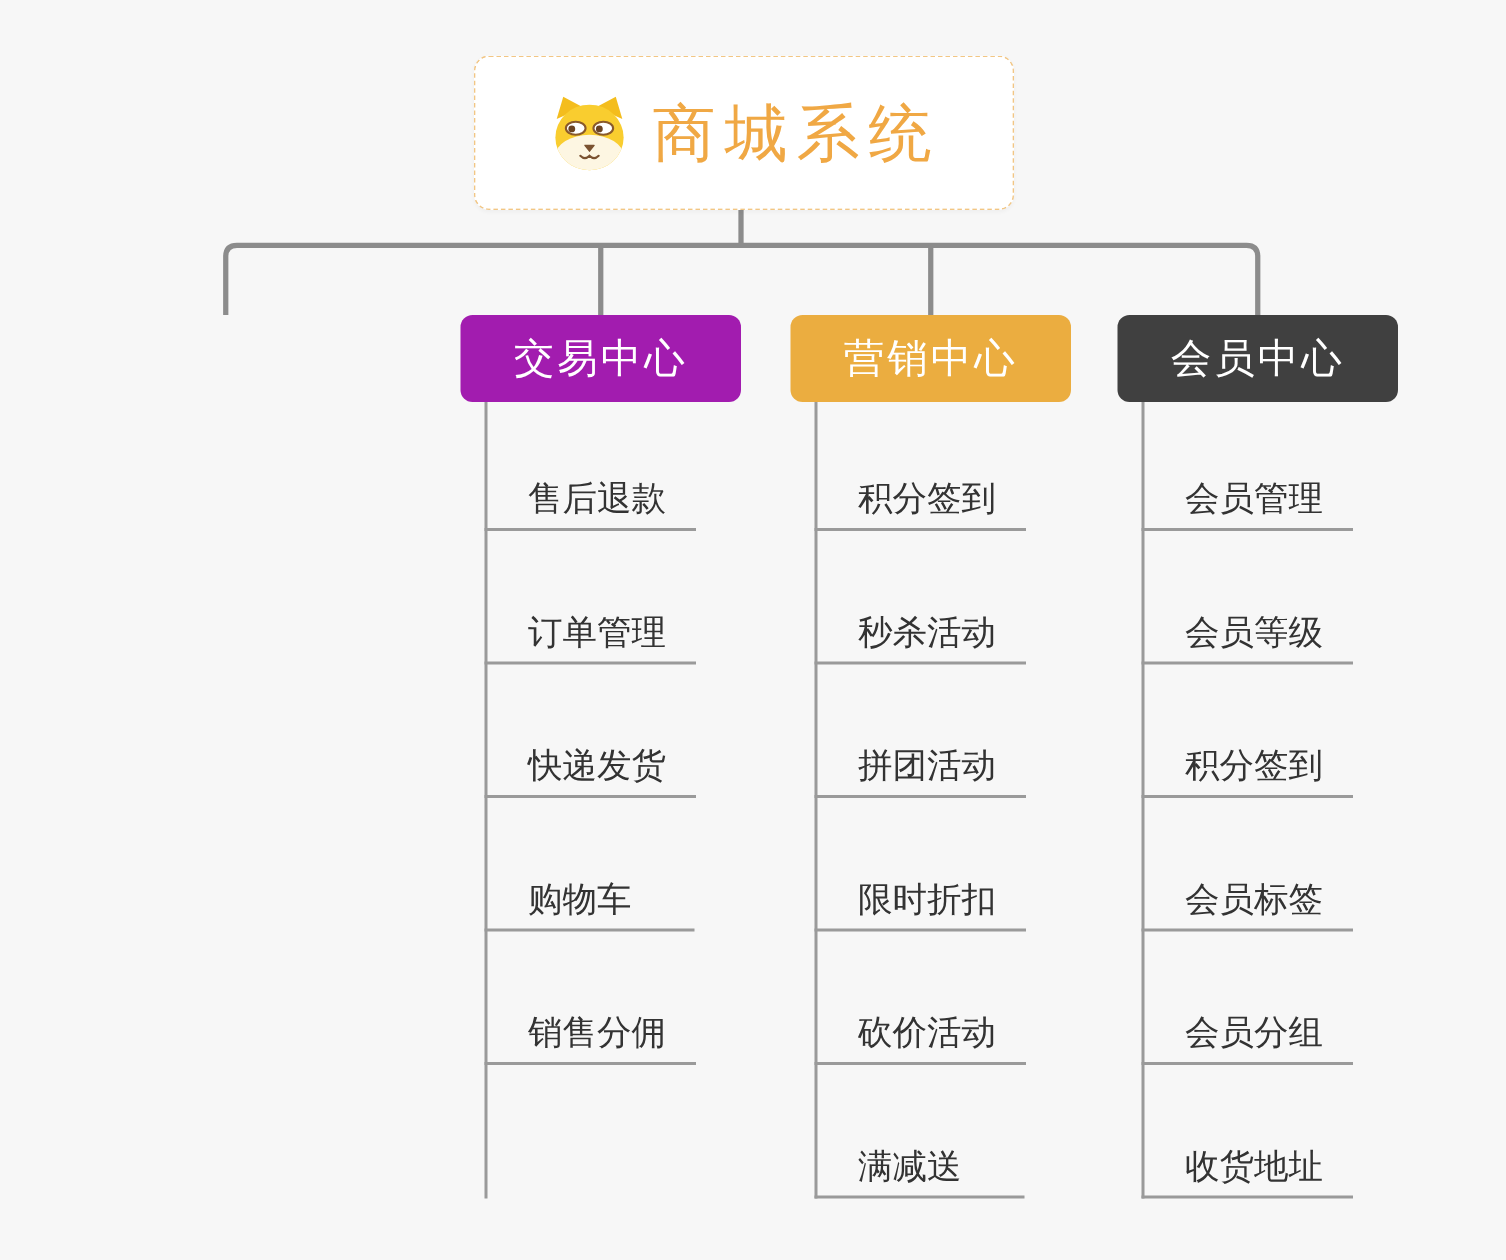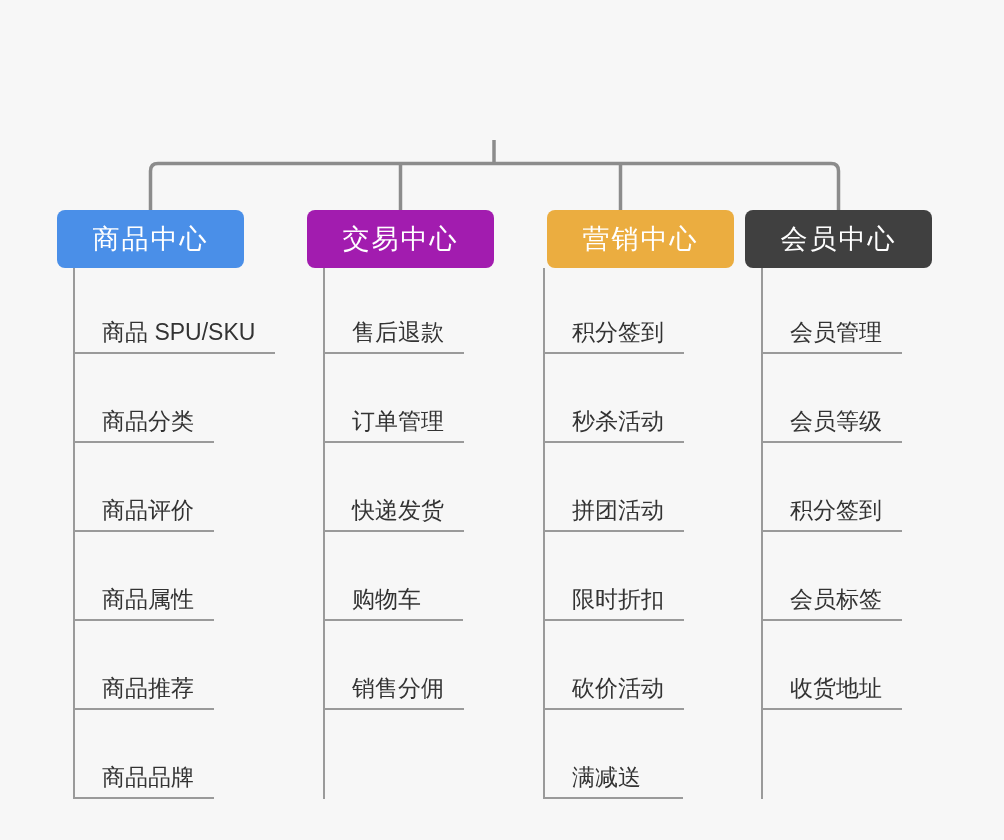--- a/index.html
+++ b/index.html
@@ -48,45 +48,39 @@
 
 <div class="canvas">
 
   <svg class="trunk" viewBox="0 0 1004 840" xmlns="http://www.w3.org/2000/svg">
     <path d="M494 140 V165"></path>
     <path d="M150.5 210 V171 Q150.5 163.5 158 163.5 H831 Q838.5 163.5 838.5 171 V210"></path>
     <path d="M400.5 163.5 V210"></path>
     <path d="M620.5 163.5 V210"></path>
   </svg>
 
+  <div class="root-node">
+    <svg class="doge" viewBox="0 0 64 62" xmlns="http://www.w3.org/2000/svg">
+      <path d="M12 3 L27 11 L7 20 Z" fill="#f4bd1d"></path>
+      <path d="M52 3 L37 11 L57 20 Z" fill="#f4bd1d"></path>
+      <ellipse cx="32" cy="34" rx="26" ry="25" fill="#f9cd2f"></ellipse>
+      <clipPath id="headclip">
+          <ellipse cx="32" cy="34" rx="26" ry="25"></ellipse>
+        </clipPath>
+      <ellipse cx="32" cy="48" rx="26" ry="16" fill="#fdf6e2" clip-path="url(#headclip)"></ellipse>
+      <ellipse cx="21.5" cy="27" rx="7.5" ry="5" fill="#ffffff" stroke="#8a5a2b" stroke-width="1.6"></ellipse>
+      <ellipse cx="42.5" cy="27" rx="7.5" ry="5" fill="#ffffff" stroke="#8a5a2b" stroke-width="1.6"></ellipse>
+      <circle cx="18.5" cy="27.5" r="2.6" fill="#6b4423"></circle>
+      <circle cx="39.5" cy="27.5" r="2.6" fill="#6b4423"></circle>
+      <path d="M28.5 40 h7 l-3.5 4.5 z" fill="#7a5230" stroke="#7a5230" stroke-width="1" stroke-linejoin="round"></path>
+      <path d="M25 48 q3.5 3.5 7 0 q3.5 3.5 7 0" stroke="#7a5230" stroke-width="1.6" fill="none" stroke-linecap="round"></path>
+    </svg>
+    <span class="root-title" style="color: rgb(240, 168, 68);">商城系统</span>
+  </div>
 
-  <div class="col" style="left:57px">
-    <div class="branch-box" style="background: rgb(74, 143, 232);">商品中心</div>
-    <div class="stem"></div>
-    <div class="rows">
-      <div class="row">
-          <span class="lbl">商品 SPU/SKU</span>
-        </div>
-      <div class="row">
-          <span class="lbl">商品分类</span>
-        </div>
-      <div class="row">
-          <span class="lbl">商品评价</span>
-        </div>
-      <div class="row">
-          <span class="lbl">商品属性</span>
-        </div>
-      <div class="row">
-          <span class="lbl">商品推荐</span>
-        </div>
-      <div class="row">
-          <span class="lbl">商品品牌</span>
-        </div>
-    </div>
-  </div>
 
   <div class="col" style="left:307px">
     <div class="branch-box" style="background: #a21caf;">交易中心</div>
     <div class="stem"></div>
     <div class="rows">
       <div class="row">
           <span class="lbl">售后退款</span>
         </div>
       <div class="row">
           <span class="lbl">订单管理</span>
@@ -97,21 +91,21 @@
       <div class="row">
           <span class="lbl">购物车</span>
         </div>
       <div class="row">
           <span class="lbl">销售分佣</span>
         </div>
     </div>
   </div>
 
   <div class="col" style="left:527px">
-    <div class="branch-box" style="background: rgb(235, 173, 64); margin-left: 20px;">营销中心</div>
+    <div class="branch-box" style="background: rgb(235, 173, 64);">营销中心</div>
     <div class="stem"></div>
     <div class="rows">
       <div class="row">
           <span class="lbl">积分签到</span>
         </div>
       <div class="row">
           <span class="lbl">秒杀活动</span>
         </div>
       <div class="row">
           <span class="lbl">拼团活动</span>
@@ -138,18 +132,21 @@
       <div class="row">
           <span class="lbl">会员等级</span>
         </div>
       <div class="row">
           <span class="lbl">积分签到</span>
         </div>
       <div class="row">
           <span class="lbl">会员标签</span>
         </div>
       <div class="row">
+          <span class="lbl">会员分组</span>
+        </div>
+      <div class="row">
           <span class="lbl">收货地址</span>
         </div>
     </div>
   </div>
 
 </div>
 
 </body></html>

